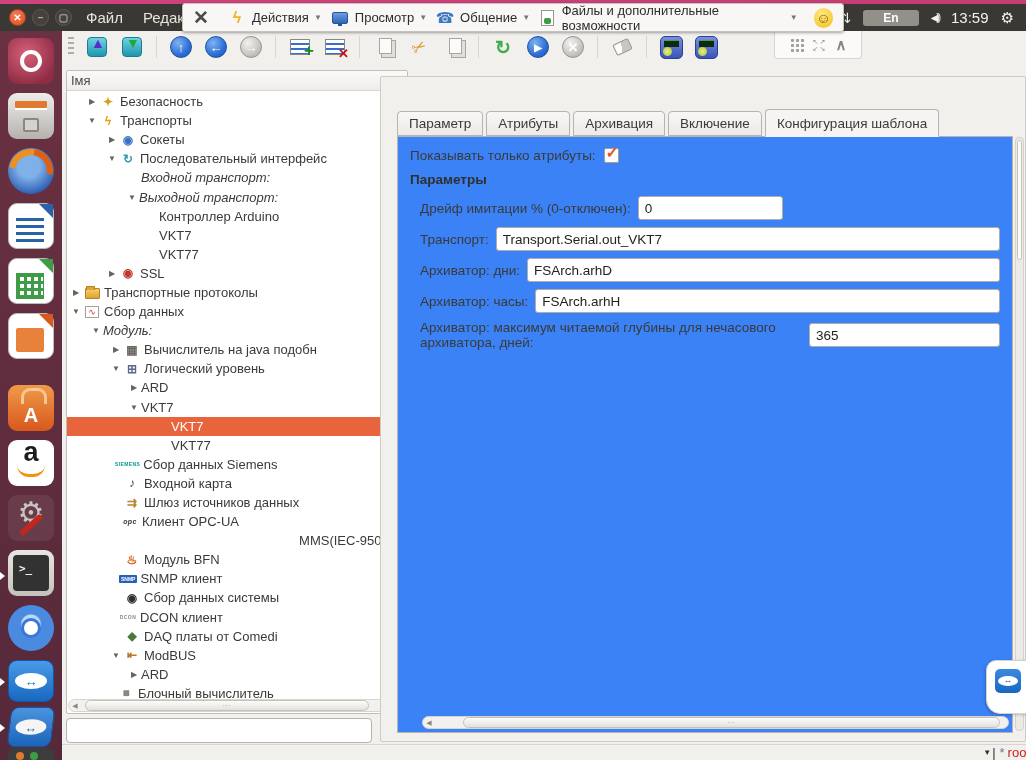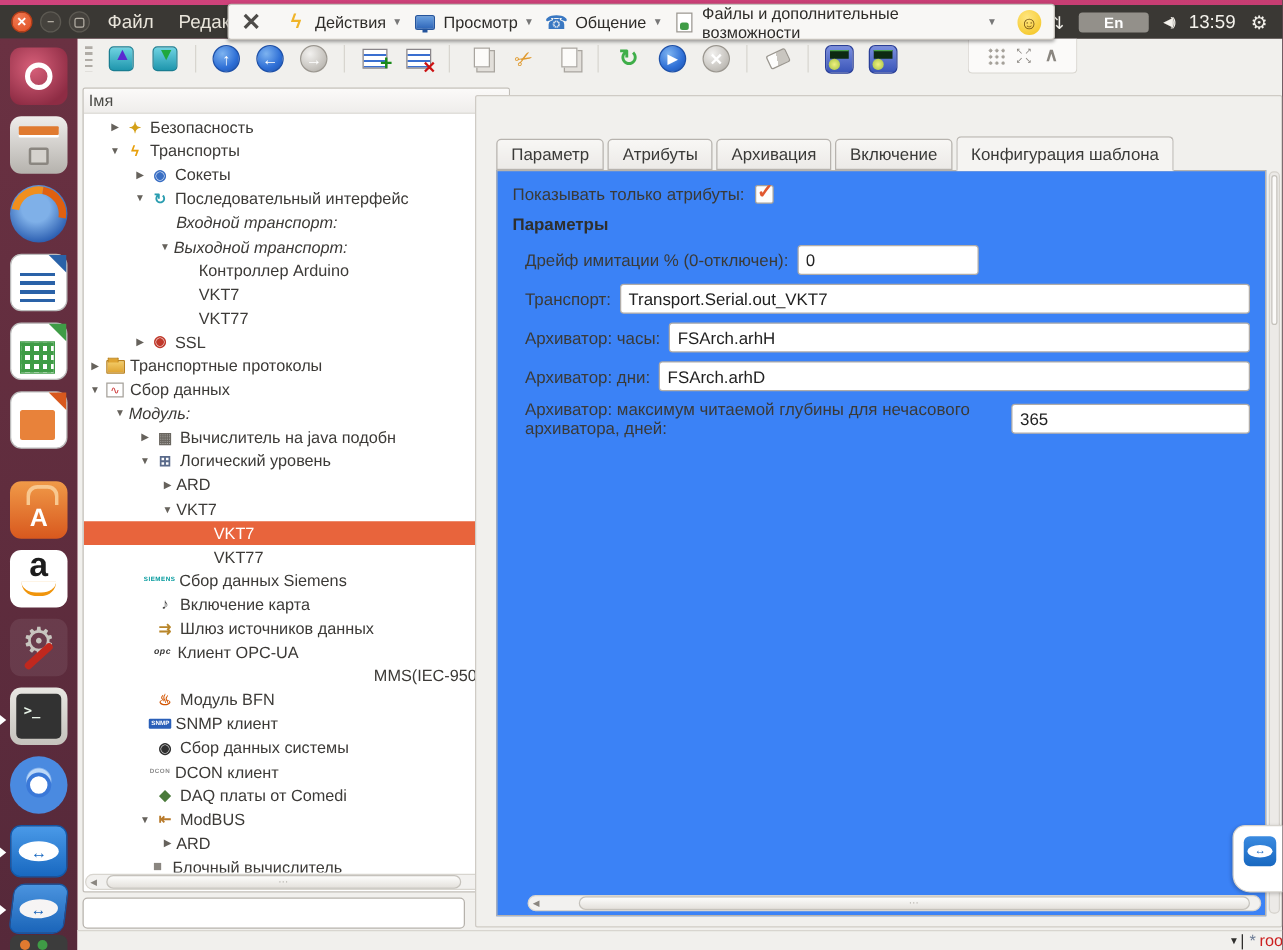--- a/index.html
+++ b/index.html
@@ -394,21 +394,21 @@
             <span>VKT77</span>
           </div>
           <div class="trow" style="padding-left: 48px;">
             <span class="tic">
               <span class="mini-logo" style="color:#00999c">SIEMENS</span>
             </span>
             <span>Сбор данных Siemens</span>
           </div>
           <div class="trow" style="padding-left: 56px;">
             <span class="tic" style="color: rgb(74, 74, 74); font-size: 12px; font-weight: bold;">♪</span>
-            <span>Включение карта</span>
+            <span>Входной карта</span>
           </div>
           <div class="trow" style="padding-left: 56px;">
             <span class="tic" style="color: rgb(184, 134, 42); font-size: 12px; font-weight: bold;">⇉</span>
             <span>Шлюз источников данных</span>
           </div>
           <div class="trow" style="padding-left: 54px;">
             <span class="tic">
               <span class="mini-logo" style="color:#333;font-size:7px;font-style:italic">opc</span>
             </span>
             <span>Клиент OPC-UA</span>
@@ -484,26 +484,26 @@
         <div id="fields">
             <div class="frow">
               <span>Дрейф имитации % (0-отключен):</span>
               <input value="0" style="width: 145px;">
             </div>
             <div class="frow">
               <span>Транспорт:</span>
               <input value="Transport.Serial.out_VKT7" style="flex: 1 1 0%; margin-right: 0px;">
             </div>
             <div class="frow">
+              <span>Архиватор: дни:</span>
+              <input value="FSArch.arhD" style="flex: 1 1 0%; margin-right: 0px;">
+            </div>
+            <div class="frow">
               <span>Архиватор: часы:</span>
               <input value="FSArch.arhH" style="flex: 1 1 0%; margin-right: 0px;">
-            </div>
-            <div class="frow">
-              <span>Архиватор: дни:</span>
-              <input value="FSArch.arhD" style="flex: 1 1 0%; margin-right: 0px;">
             </div>
             <div class="frow">
               <span>Архиватор: максимум читаемой глубины для нечасового архиватора, дней:</span>
               <input value="365" style="flex: 1 1 0%; margin-right: 0px;">
             </div>
           </div>
         <div class="hscroll content-hscroll">
           <span class="hs-arrow">◀</span>
           <div class="hthumb" style="left:40px;right:8px;">⋯</div>
         </div>

